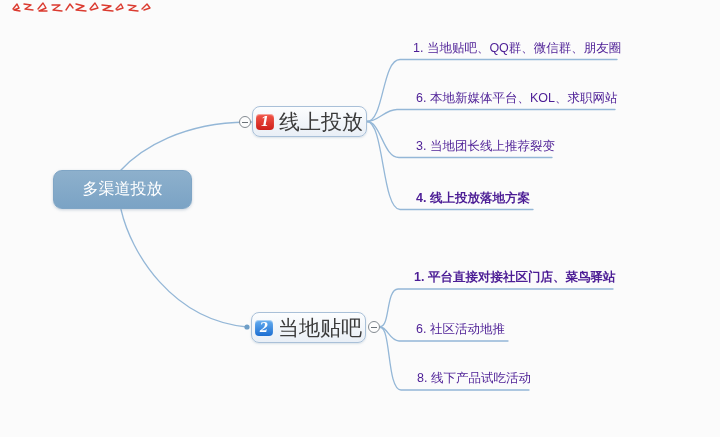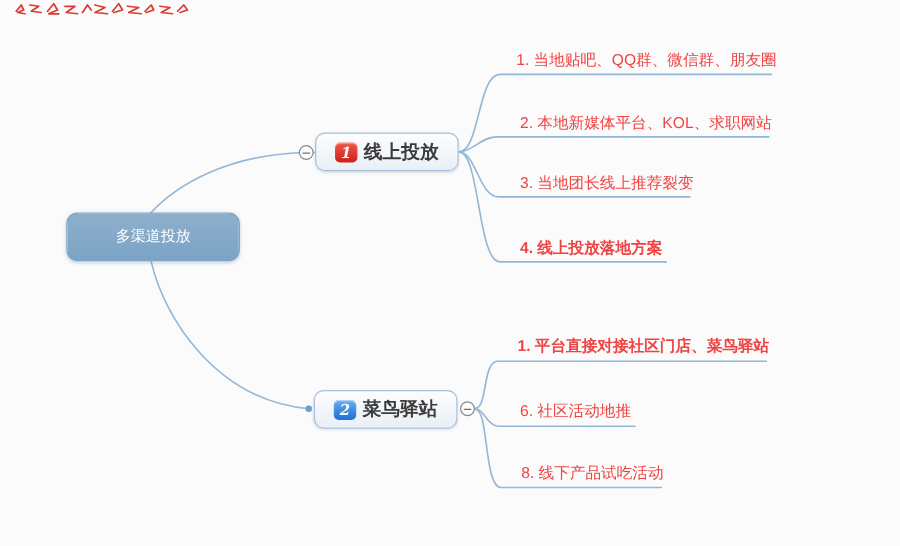--- a/index.html
+++ b/index.html
@@ -2,39 +2,39 @@
 <html><head>
 <meta charset="utf-8">
 <style>
   html,body{margin:0;padding:0;}
   body{width:720px;height:437px;position:relative;background:#fbfbfb;overflow:hidden;
        font-family:"Liberation Sans","DejaVu Sans",sans-serif;}
   #connectors{position:absolute;left:0;top:0;width:720px;height:437px;}
   .root-node{position:absolute;left:53px;top:170px;width:139px;height:39px;
        background:linear-gradient(180deg,#8db0cc,#7ba3c5);border:1px solid #7fa5c5;border-radius:9px;
        box-sizing:border-box;display:flex;align-items:center;justify-content:center;
-       color:#ffffff;font-size:12px;box-shadow:0 1px 3px rgba(100,130,160,.35);}
+       color:#ffffff;font-size:16px;box-shadow:0 1px 3px rgba(100,130,160,.35);}
   .branch-node{position:absolute;width:115px;height:31px;box-sizing:border-box;
        border:1px solid #a9c0d8;border-radius:8px;
        background:linear-gradient(180deg,#fcfdfe,#e9eff6);
        display:flex;align-items:center;justify-content:center;gap:5px;
        box-shadow:0 1px 2px rgba(120,150,180,.25);}
   #branch-online{left:252px;top:106px;}
   #branch-offline{left:251px;top:312px;}
   .badge{width:18px;height:16px;border-radius:4px;display:flex;align-items:center;justify-content:center;
        color:#fff;font-style:italic;font-weight:bold;font-size:12px;font-family:"DejaVu Serif",serif;}
   .badge-red{background:linear-gradient(180deg,#f2574a,#ce201a);box-shadow:inset 0 1px 1px rgba(255,255,255,.5);}
   .badge-blue{background:linear-gradient(180deg,#66aef0,#1d6fd2);box-shadow:inset 0 1px 1px rgba(255,255,255,.5);}
-  .branch-label{font-size:15px;font-weight:700;color:#3b3b3b;}
+  .branch-label{font-size:21px;font-weight:400;color:#3b3b3b;}
   .toggle{position:absolute;width:12px;height:12px;border:1.3px solid #848b92;border-radius:50%;
        background:#fdfdfd;box-sizing:border-box;display:flex;align-items:center;justify-content:center;}
   .toggle .minus{width:6px;height:0;border-top:1.4px solid #6b7278;}
   #toggle-online{left:239px;top:116px;}
   #toggle-offline{left:368px;top:321px;}
-  .child-topic{position:absolute;font-size:12.5px;color:#ef4444;white-space:nowrap;line-height:15px;}
+  .child-topic{position:absolute;font-size:12.5px;color:#4c1d95;white-space:nowrap;line-height:15px;}
 </style>
 </head>
 <body>
 
 <svg id="connectors" xmlns="http://www.w3.org/2000/svg" width="720" height="437">
   <g fill="none" stroke="#94b7d7" stroke-width="1.3" stroke-linecap="round">
     <path d="M120,171 C142,147 184,123 246,122 L253,122" stroke="#94b7d7"></path>
     <path d="M121,209.5 C131,253 172,320 247,327" stroke="#94b7d7"></path>
     <path d="M367,121.5 C384,121.5 382,59.5 400,59.5 L617,59.5" stroke="#94b7d7"></path>
     <path d="M367,121.5 C378,121.5 385,109.5 397,109.5 L615,109.5" stroke="#94b7d7"></path>
@@ -54,29 +54,29 @@
   <span>多渠道投放</span>
 </div>
 
 <div class="branch-node" id="branch-online">
   <span class="badge badge-red">1</span>
   <span class="branch-label">线上投放</span>
 </div>
 
 <div class="branch-node" id="branch-offline">
   <span class="badge badge-blue">2</span>
-  <span class="branch-label">菜鸟驿站</span>
+  <span class="branch-label">当地贴吧</span>
 </div>
 
 <div class="toggle" id="toggle-online">
     <span class="minus"></span>
   </div>
 <div class="toggle" id="toggle-offline">
     <span class="minus"></span>
   </div>
 
 <div class="child-topic" style="left:413px;top:41px;">1. 当地贴吧、QQ群、微信群、朋友圈</div>
-<div class="child-topic" style="left:416px;top:91px;">2. 本地新媒体平台、KOL、求职网站</div>
+<div class="child-topic" style="left:416px;top:91px;">6. 本地新媒体平台、KOL、求职网站</div>
 <div class="child-topic" style="left:416px;top:139px;">3. 当地团长线上推荐裂变</div>
 <div class="child-topic" style="left:416px;top:191px;font-weight:bold;">4. 线上投放落地方案</div>
 <div class="child-topic" style="left:414px;top:270px;font-weight:bold;">1. 平台直接对接社区门店、菜鸟驿站</div>
 <div class="child-topic" style="left:416px;top:322px;">6. 社区活动地推</div>
 <div class="child-topic" style="left:417px;top:371px;">8. 线下产品试吃活动</div>
 
 </body></html>

